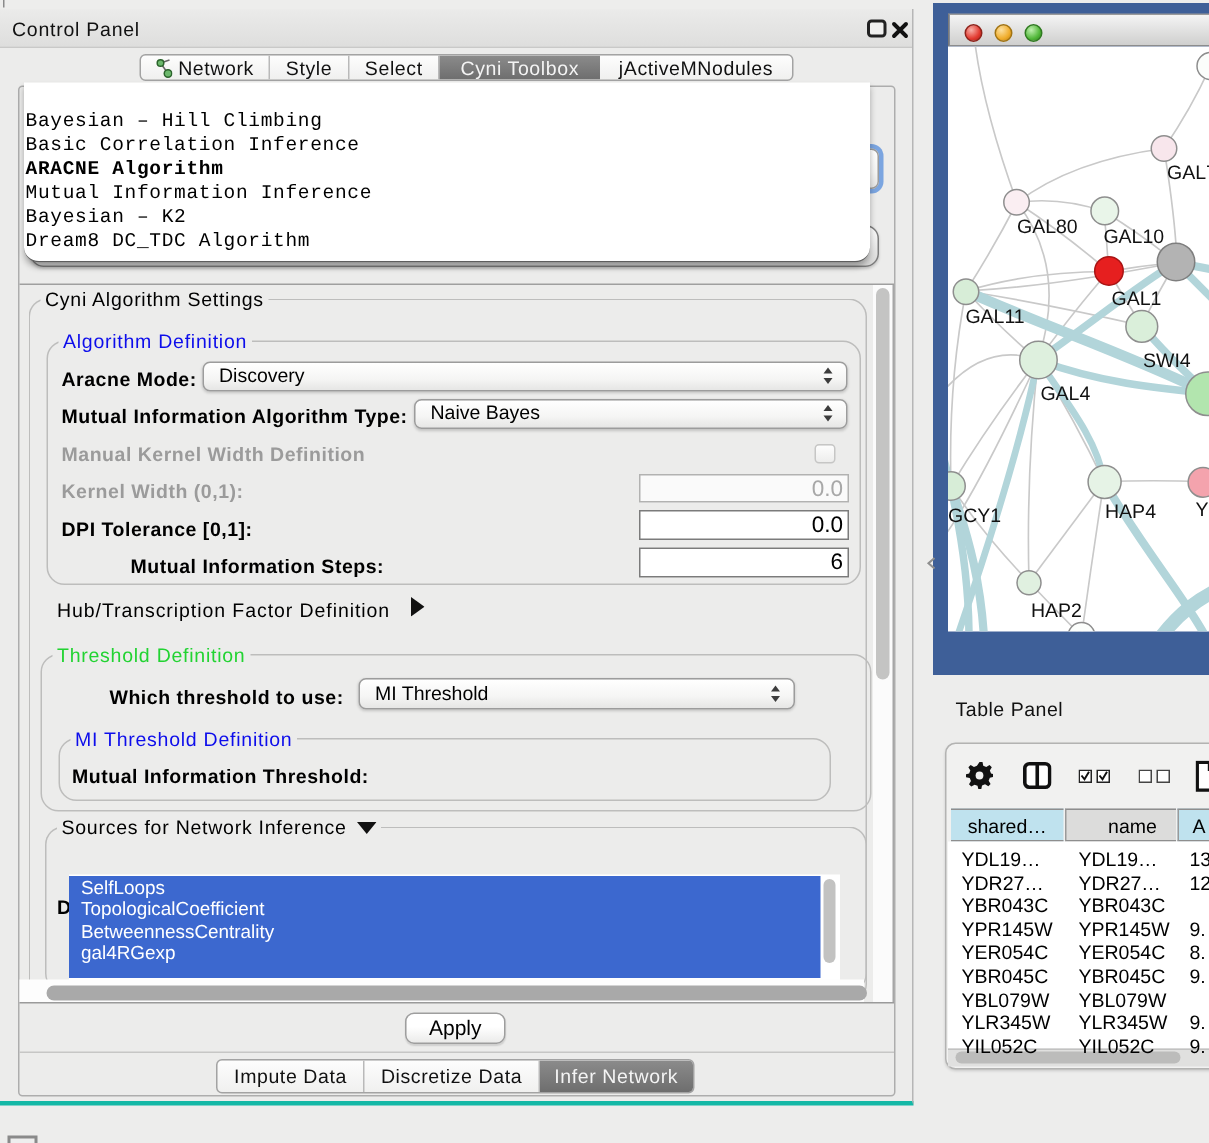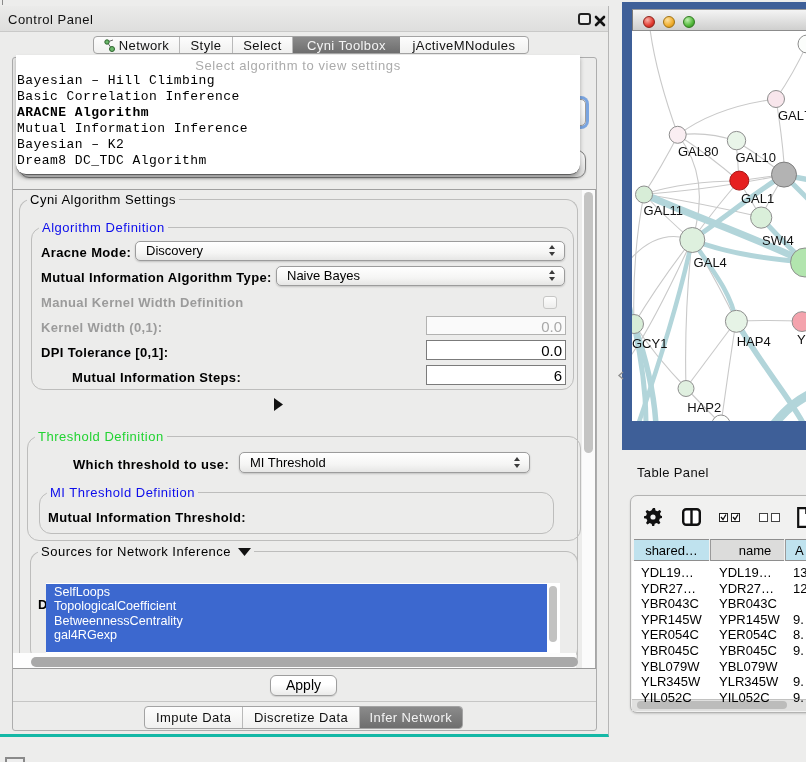--- a/index.html
+++ b/index.html
@@ -165,25 +165,26 @@
     <div class="lbl b gray" style="left:41px; top:315px;">Kernel Width (0,1):</div>
     <div class="tf" style="left:426px; top:310px; width:140px; height:19px; border:1px solid #b2b2b1; background:#fafafa;">
         <span style="color:#a8a8a8;">0.0</span>
       </div>
 
     <div class="lbl b" style="left:41px; top:340px;">DPI Tolerance [0,1]:</div>
     <div class="tf" style="left:426px; top:334px; width:140px; height:20px; border:1.5px solid #7b7b7b;">
         <span>0.0</span>
       </div>
 
-    <div class="lbl b" style="left:26px; top:365px;padding-left:46px;">Mutual Information Steps:</div>
+    <div class="lbl b" style="left:41px; top:365px;padding-left:46px;">Mutual Information Steps:</div>
     <div class="tf" style="left:426px; top:359px; width:140px; height:20px; border:1.5px solid #7b7b7b;">
         <span>6</span>
       </div>
 
+    <div class="lbl" style="left:38px; top:394px; letter-spacing:0.62px;">Hub/Transcription Factor Definition</div>
     <svg class="abs" style="left:273px; top:392px;" width="10" height="13" viewBox="0 0 10 13">
         <path d="M1,0 L10,6.5 L1,13 Z" fill="#111"></path>
       </svg>
 
     <div class="lbl b" style="left:73px; top:452px;">Which threshold to use:</div>
     <div class="combo" style="left:239px; top:446px; width:291px; height:21px;">
         <span class="tx">MI Threshold</span>
         <span class="arr" style="top:4px;"></span>
       </div>
 
@@ -206,21 +207,20 @@
     <div id="applyBtn" class="abs">Apply</div>
     <div id="divider" class="abs"></div>
 
     <div id="botstrip" class="abs">
       <div class="seg" style="width:99px;">Impute Data</div>
       <div class="seg" style="width:117px;">Discretize Data</div>
       <div class="seg sel" style="width:103px;">Infer Network</div>
     </div>
 
     <div id="popup" class="abs">
-      <div class="hd">Select algorithm to view settings</div>
       <div class="it" style="top:19px;">Bayesian – Hill Climbing</div>
       <div class="it" style="top:35px;">Basic Correlation Inference</div>
       <div class="it b" style="top:51px;">ARACNE Algorithm</div>
       <div class="it" style="top:67px;">Mutual Information Inference</div>
       <div class="it" style="top:83px;">Bayesian – K2</div>
       <div class="it" style="top:99px;">Dream8 DC_TDC Algorithm</div>
     </div>
   </div>
 
   <div id="netwin" class="abs">

